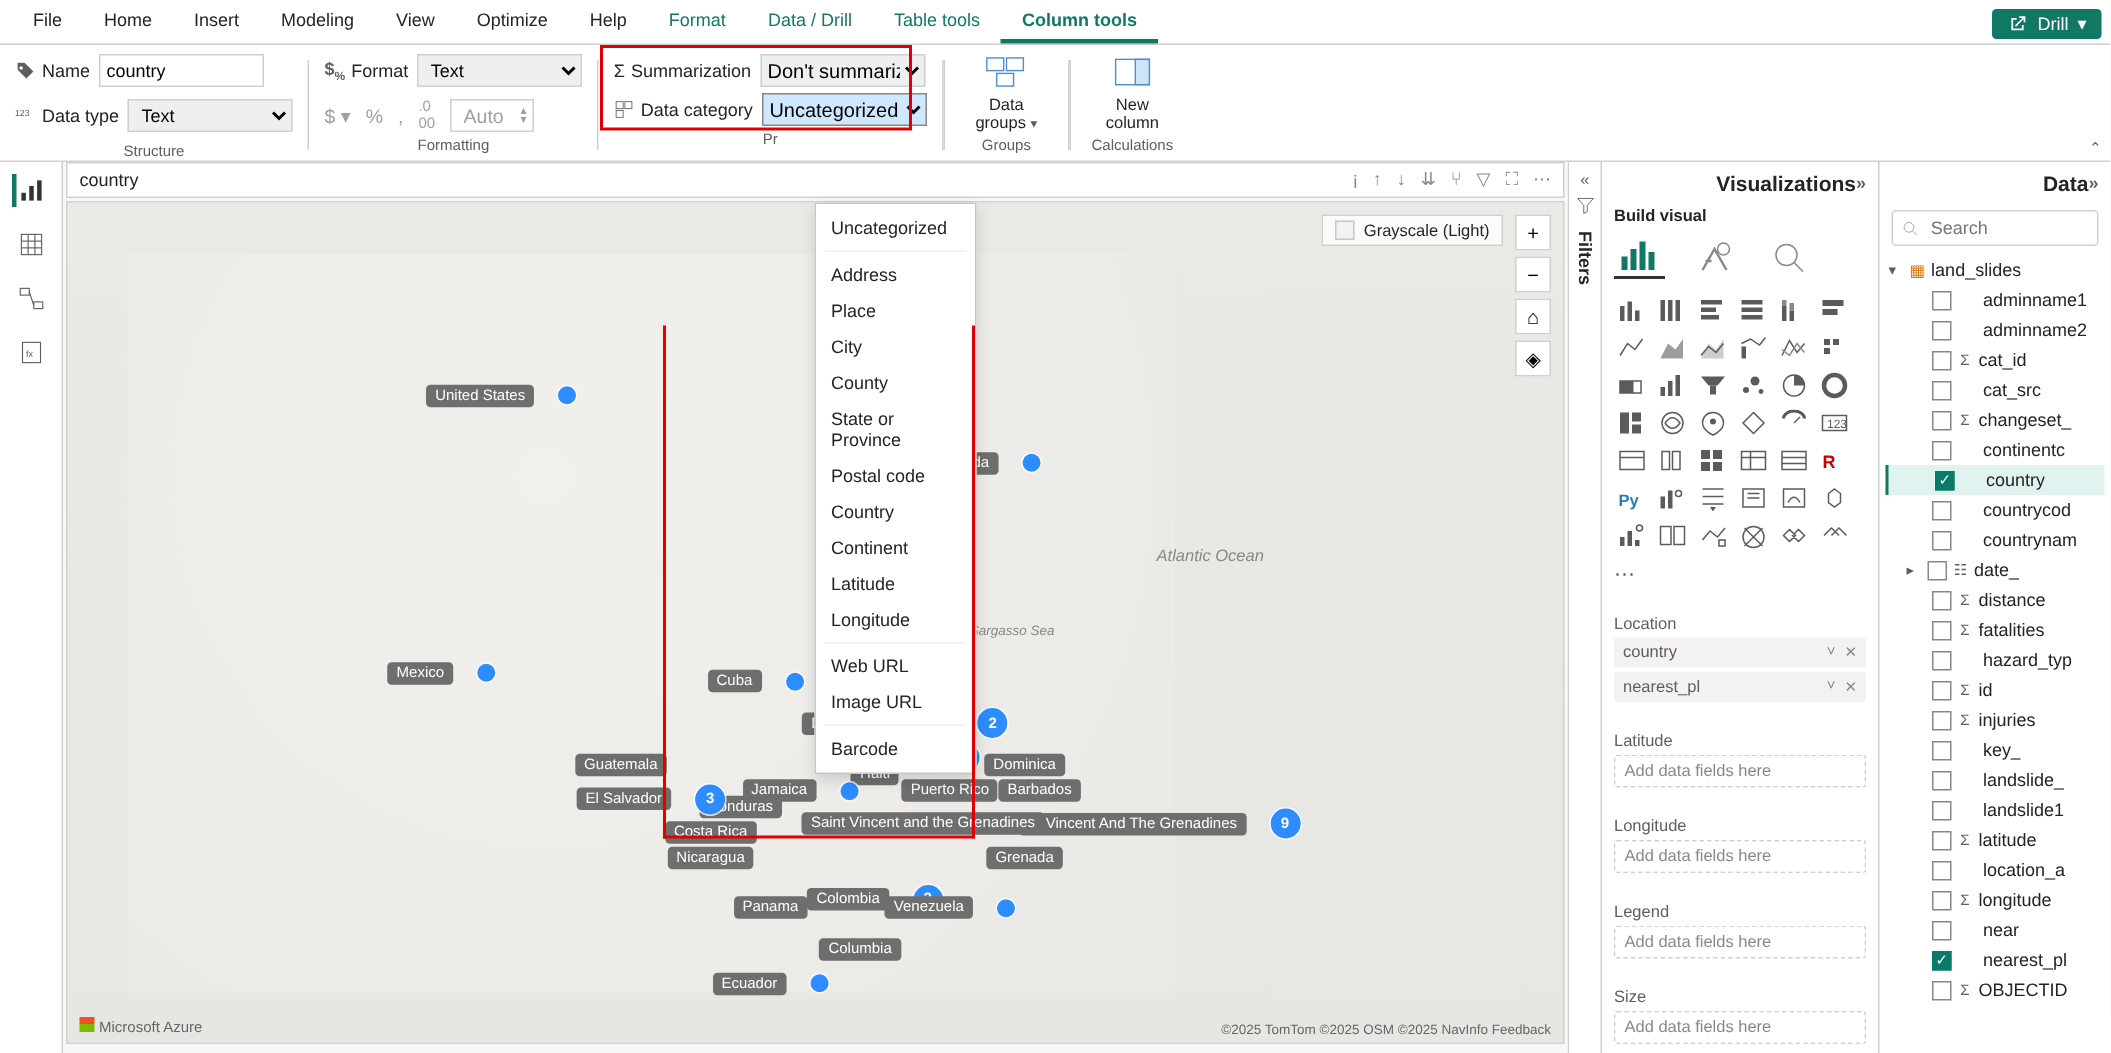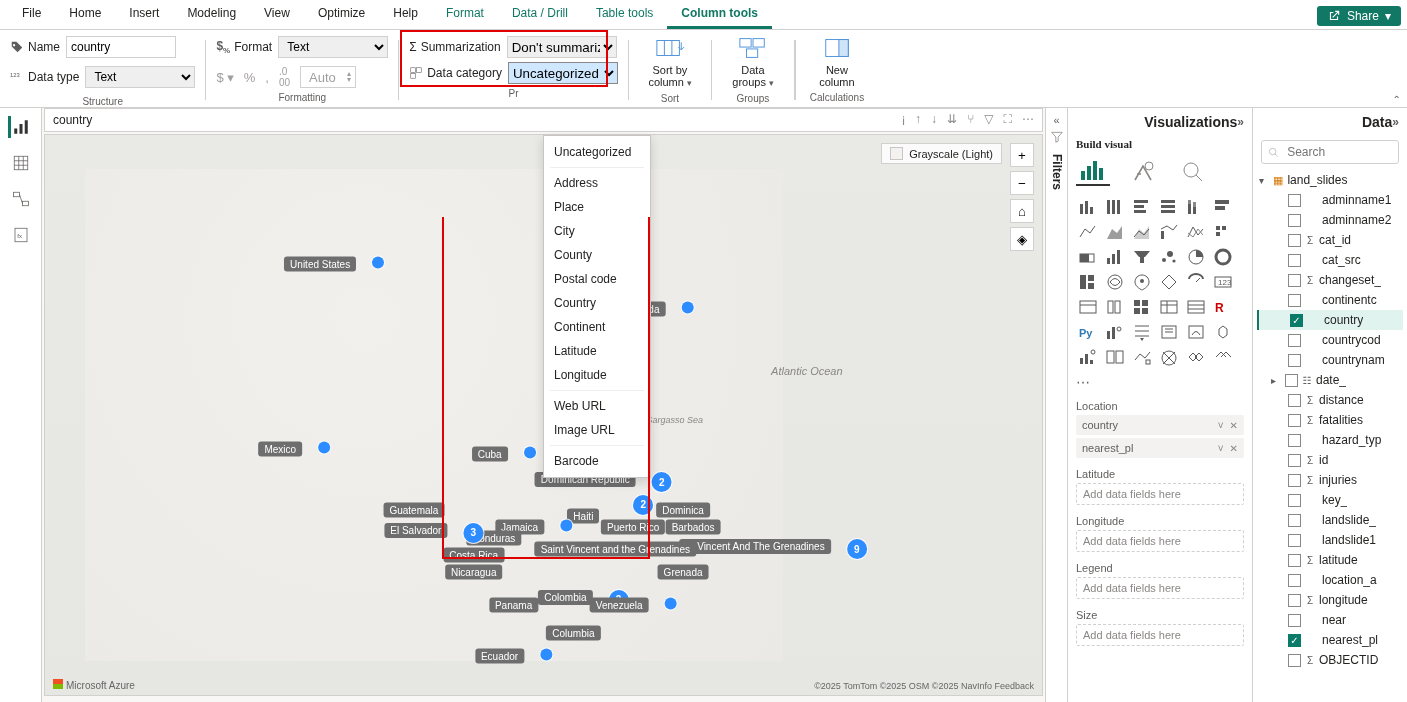--- a/index.html
+++ b/index.html
@@ -67,50 +67,50 @@
 .map-visual{position:absolute;left:2px;top:26px;right:2px;bottom:6px;background:linear-gradient(#e9e9e6,#e6e6e3);border:1px solid var(--border);}
 .map-inner{position:absolute;inset:0;overflow:hidden;}
 .land{position:absolute;left:4%;top:6%;width:70%;height:88%;background:radial-gradient(circle at 40% 30%,#f1f0ed,#eae9e6);filter:blur(0.6px);}
 .sea-label{position:absolute;color:#8a8886;font-style:italic;font-size:11px;}
 .map-ctrl{position:absolute;right:8px;top:8px;display:flex;flex-direction:column;gap:4px;}
 .map-ctrl button{width:24px;height:24px;border:1px solid var(--border);background:#fff;}
 .gray-pill{position:absolute;right:40px;top:8px;border:1px solid var(--border);background:#fbfbfb;padding:3px 8px;font-size:11px;display:flex;align-items:center;gap:6px;}
 .gray-pill .sw{width:13px;height:13px;background:#f3f2f1;border:1px solid #c8c6c4;}
 .ms-azure{position:absolute;left:8px;bottom:4px;font-size:10px;color:#666;}
 .attrib{position:absolute;right:8px;bottom:4px;font-size:9px;color:#666;}
-.marker{position:absolute;display:inline-flex;align-items:flex-start;gap:16px;transform:translate(-50%,-50%);}
+.marker{position:absolute;display:inline-flex;align-items:center;gap:16px;transform:translate(-50%,-50%);}
 .marker .mlabel{background:#6e6e6e;color:#fff;border-radius:3px;padding:2px 6px;font-size:10px;white-space:nowrap;}
 .marker .dot{width:12px;height:12px;border-radius:50%;background:#2D8CFF;box-shadow:0 0 0 1px rgba(255,255,255,.8);}
 .marker .cluster{width:20px;height:20px;border-radius:50%;background:#2D8CFF;color:#fff;font-size:10px;display:flex;align-items:center;justify-content:center;font-weight:600;box-shadow:0 0 0 1px rgba(255,255,255,.8);}
 
 
 .data-cat-menu{position:absolute;left:498px;top:0px;width:108px;background:#fff;border:1px solid #c8c6c4;box-shadow:0 4px 10px rgba(0,0,0,.15);z-index:50;padding:4px 0;}
 .data-cat-menu .mi{padding:5px 10px;font-size:12px;}
 .data-cat-menu hr{border:none;border-top:1px solid #eee;margin:3px 6px;}
 
 
 .filters-tab{width:22px;border-left:1px solid var(--border);display:flex;flex-direction:column;align-items:center;padding-top:6px;gap:4px;}
 .filters-tab .arrows{font-size:11px;color:var(--light);}
 .filters-tab .rot{writing-mode:vertical-rl;font-size:12px;padding-top:6px;font-weight:600;}
 
 
 .vis-pane{width:185px;border-left:1px solid var(--border);display:flex;flex-direction:column;}
 .pane-hdr{display:flex;align-items:center;justify-content:flex-end;padding:6px 8px;font-size:14px;font-weight:700;}
 .pane-hdr .chev{font-size:12px;color:var(--light);}
-.sub-hdr{font-size:11px;font-weight:600;padding:2px 8px;font-family:Liberation Serif, serif;}
+.sub-hdr{font-size:11px;font-weight:600;padding:2px 8px;}
 .build-tabs{display:flex;gap:16px;padding:4px 8px;align-items:center;}
 .build-tabs .bt{width:34px;height:30px;display:flex;align-items:center;justify-content:center;color:#8a8886;}
 .build-tabs .bt.active{border-bottom:2px solid #333;color:#333;}
 
 .vis-gallery{display:grid;grid-template-columns:repeat(6,24px);gap:3px;padding:6px 8px;}
 .vis-gallery .vg{width:24px;height:22px;display:flex;align-items:center;justify-content:center;border-radius:2px;color:#5b5b5b;}
 .vis-gallery .vg svg{width:20px;height:18px;}
 
 .field-wells{padding:0 8px;font-size:11px;overflow:auto;}
-.fw-sec{margin-top:10px;}
+.fw-sec{margin-top:20px;}
 .fw-title{color:#605e5c;margin-bottom:3px;}
 .fw-slot{background:#f3f2f1;border-radius:2px;padding:4px 6px;font-size:11px;color:#605e5c;display:flex;align-items:center;justify-content:space-between;margin-bottom:3px;}
 .fw-slot .act{display:flex;gap:6px;font-size:10px;color:#8a8886;}
 .fw-empty{background:#fff;border:1px dashed var(--border);border-radius:2px;padding:4px 6px;font-size:11px;color:#8a8886;}
 
 
 .data-pane{width:155px;border-left:1px solid var(--border);display:flex;flex-direction:column;}
 .search-box{margin:4px 8px;border:1px solid var(--border);border-radius:3px;height:24px;display:flex;align-items:center;padding:0 6px;color:#8a8886;gap:6px;}
 .search-box input{border:none;outline:none;font-size:12px;width:100%;}
 .tree{padding:2px 4px;font-size:12px;overflow:auto;}
@@ -138,21 +138,21 @@
   <div class="tab">Optimize</div>
   <div class="tab">Help</div>
   <div class="tab context">Format</div>
   <div class="tab context">Data / Drill</div>
   <div class="tab context">Table tools</div>
   <div class="tab context active">Column tools</div>
   <div class="share-btn">
     <svg width="14" height="14" viewBox="0 0 24 24">
         <path d="M14 3v2h3.6L9 13.6 10.4 15 19 6.4V10h2V3h-7zM5 5h6v2H7v10h10v-4h2v6H5V5z"></path>
       </svg>
-    <span>Share</span>
+    <span>Drill</span>
     <span>▾</span>
   </div>
 </div>
 
 <div class="ribbon-content">
 
   <div class="ribbon-group">
     <div class="group-body" style="flex-direction:column;align-items:flex-start;">
       <div class="name-row">
         <label>
@@ -219,32 +219,20 @@
             </svg>
             <span>Data category</span>
           </label>
         <select><option>Uncategorized</option></select>
       </div>
     </div>
     <div class="group-label">Pr</div>
   </div>
   <div class="divider"></div>
 
-  <div class="ribbon-group">
-    <div class="big-btn">
-      <svg viewBox="0 0 32 24">
-          <rect x="2" y="4" width="24" height="16" fill="none" stroke="#4a90d9"></rect>
-          <line x1="10" y1="4" x2="10" y2="20" stroke="#4a90d9"></line>
-          <line x1="18" y1="4" x2="18" y2="20" stroke="#4a90d9"></line>
-          <path d="M28 6 L28 14 M25 11 L28 14 L31 11" stroke="#4a90d9" fill="none"></path>
-        </svg>
-      <div class="lbl"><span>Sort by</span><br><span>column</span> <span class="chev">▾</span></div>
-    </div>
-    <div class="group-label">Sort</div>
-  </div>
   <div class="divider"></div>
 
   <div class="ribbon-group">
     <div class="big-btn">
       <svg viewBox="0 0 32 24">
           <rect x="2" y="2" width="12" height="9" fill="none" stroke="#4a90d9"></rect>
           <rect x="16" y="2" width="12" height="9" fill="none" stroke="#4a90d9"></rect>
           <rect x="9" y="13" width="12" height="9" fill="none" stroke="#4a90d9"></rect>
         </svg>
       <div class="lbl"><span>Data</span><br><span>groups</span> <span class="chev">▾</span></div>
@@ -426,20 +414,21 @@
         <div class="attrib">©2025 TomTom  ©2025 OSM  ©2025 NavInfo  Feedback</div>
       </div>
 
       <div class="data-cat-menu" id="dcmenu">
           <div class="mi">Uncategorized</div>
           <hr>
           <div class="mi">Address</div>
           <div class="mi">Place</div>
           <div class="mi">City</div>
           <div class="mi">County</div>
+          <div class="mi">State or Province</div>
           <div class="mi">Postal code</div>
           <div class="mi">Country</div>
           <div class="mi">Continent</div>
           <div class="mi">Latitude</div>
           <div class="mi">Longitude</div>
           <hr>
           <div class="mi">Web URL</div>
           <div class="mi">Image URL</div>
           <hr>
           <div class="mi">Barcode</div>

